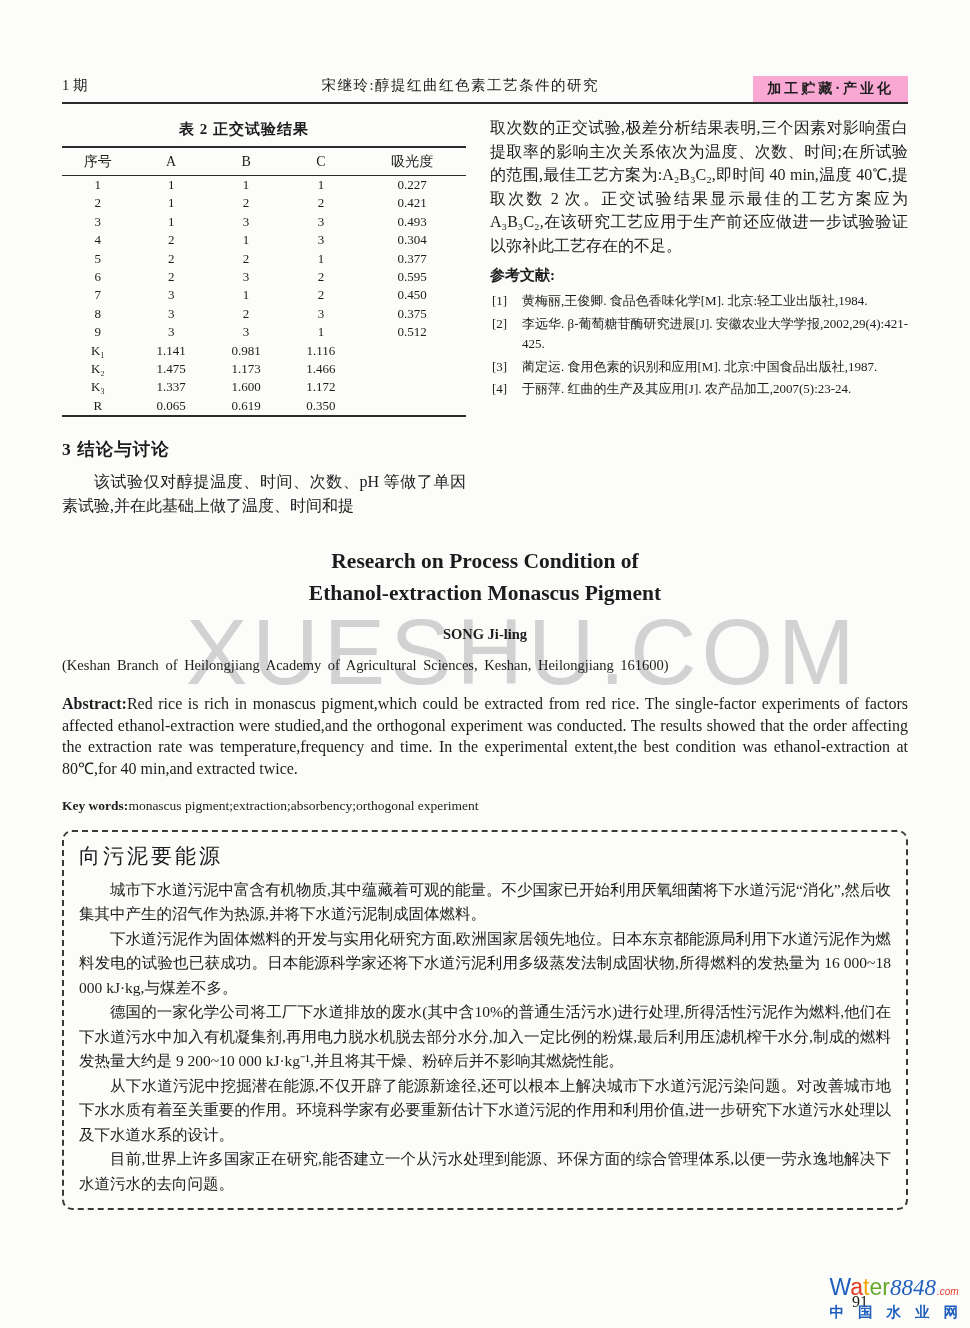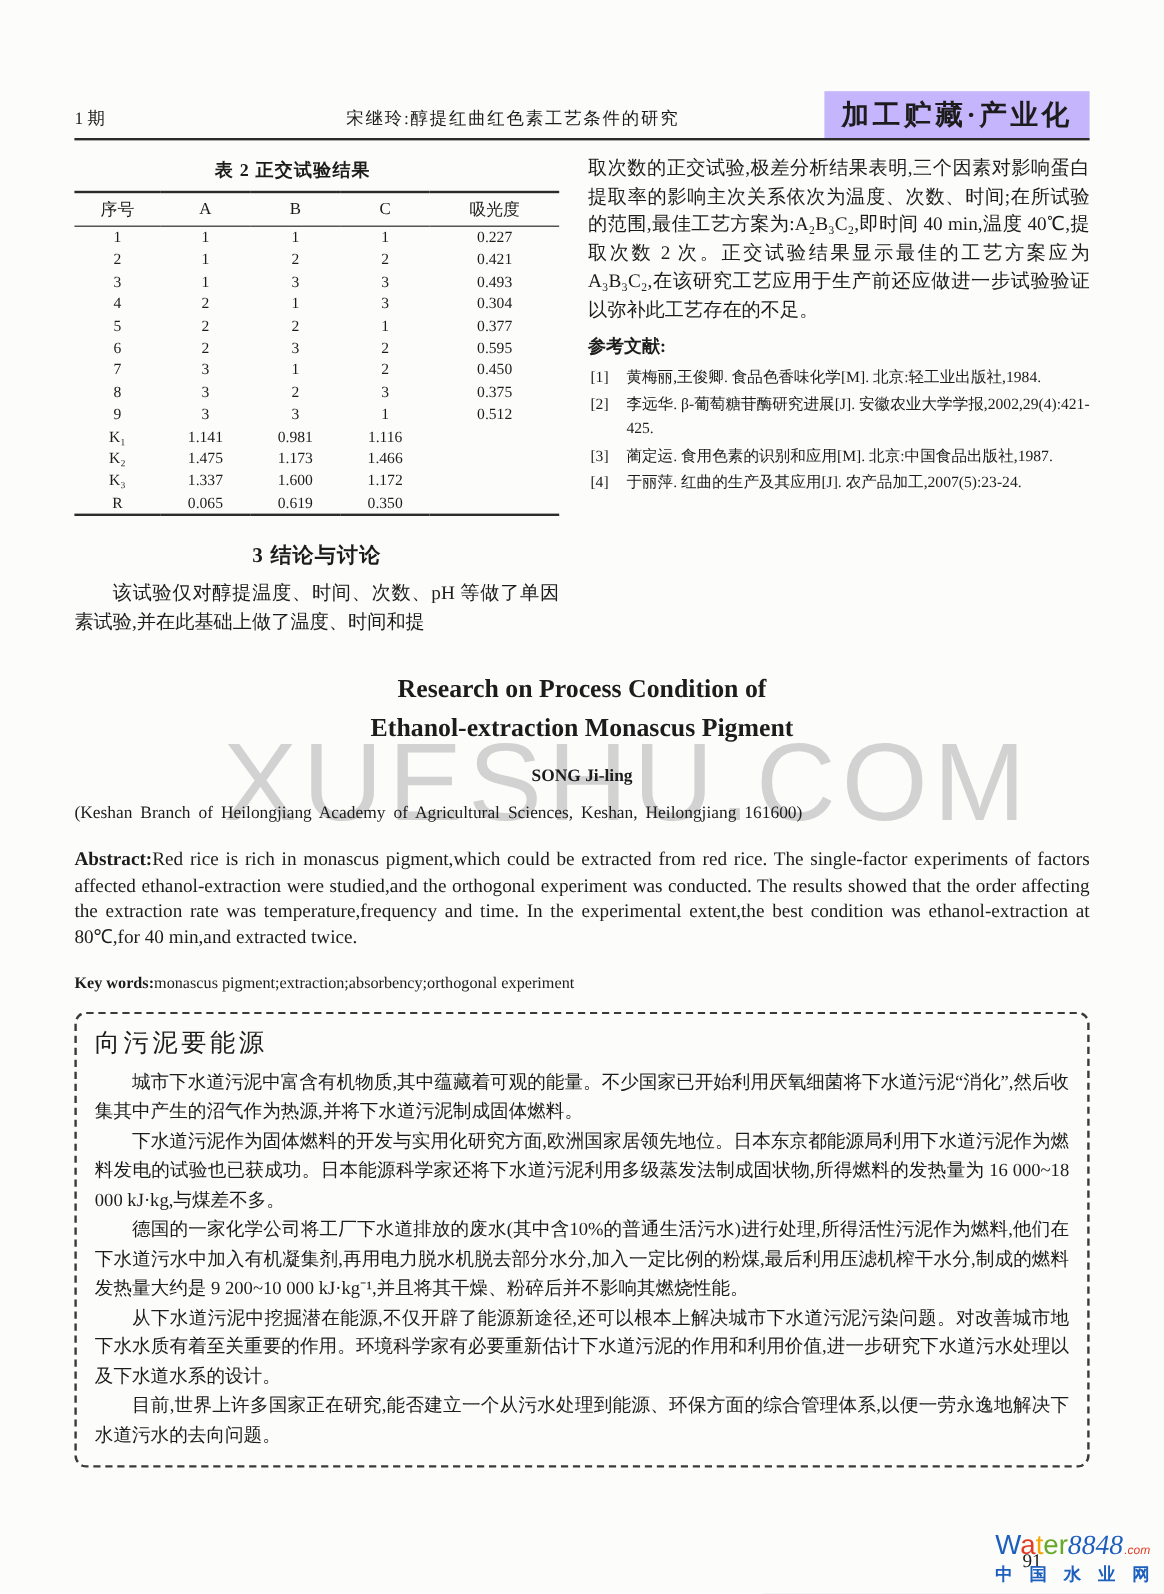--- a/index.html
+++ b/index.html
@@ -35,23 +35,23 @@
     margin-top: 76px;
     display: flex;
     align-items: flex-end;
     justify-content: space-between;
     border-bottom: 2px solid #2b2b2b;
     padding-bottom: 7px;
   }
   .issue { font-size: 14.5px; }
   .running { font-size: 14.5px; letter-spacing: 1.5px; transform: translateX(40px); }
   .badge {
-    font-size: 23px;
+    font-size: 14px;
     font-weight: bold;
-    background: #c4b5fd;
+    background: #f9a8d4;
     padding: 4px 14px;
     letter-spacing: 3px;
     margin-bottom: -7px;
   }
 
   
   .columns { display: flex; gap: 24px; margin-top: 12px; }
   .col-left { width: 404px; flex: none; }
   .col-right { flex: 1; }
 
@@ -74,21 +74,21 @@
     border-bottom: 1.5px solid #2b2b2b;
     padding: 5px 0 4px;
     text-align: center;
   }
   table.orth td {
     text-align: center;
     font-size: 13px;
     padding: 1px 0;
     line-height: 16.4px;
   }
-  .sec-heading { font-size: 17.5px; font-weight: bold; margin: 20px 0 9px; letter-spacing: 1px; text-align: center; }
+  .sec-heading { font-size: 17.5px; font-weight: bold; margin: 20px 0 9px; letter-spacing: 1px; }
   .cn-para { font-size: 16px; line-height: 23.5px; text-align: justify; margin: 0; }
   .indent { text-indent: 2em; }
 
   .ref-title { font-weight: bold; font-size: 15px; margin: 9px 0 6px; }
   .ref-item {
     position: relative;
     padding-left: 32px;
     font-size: 13px;
     line-height: 20.5px;
     text-align: justify;

